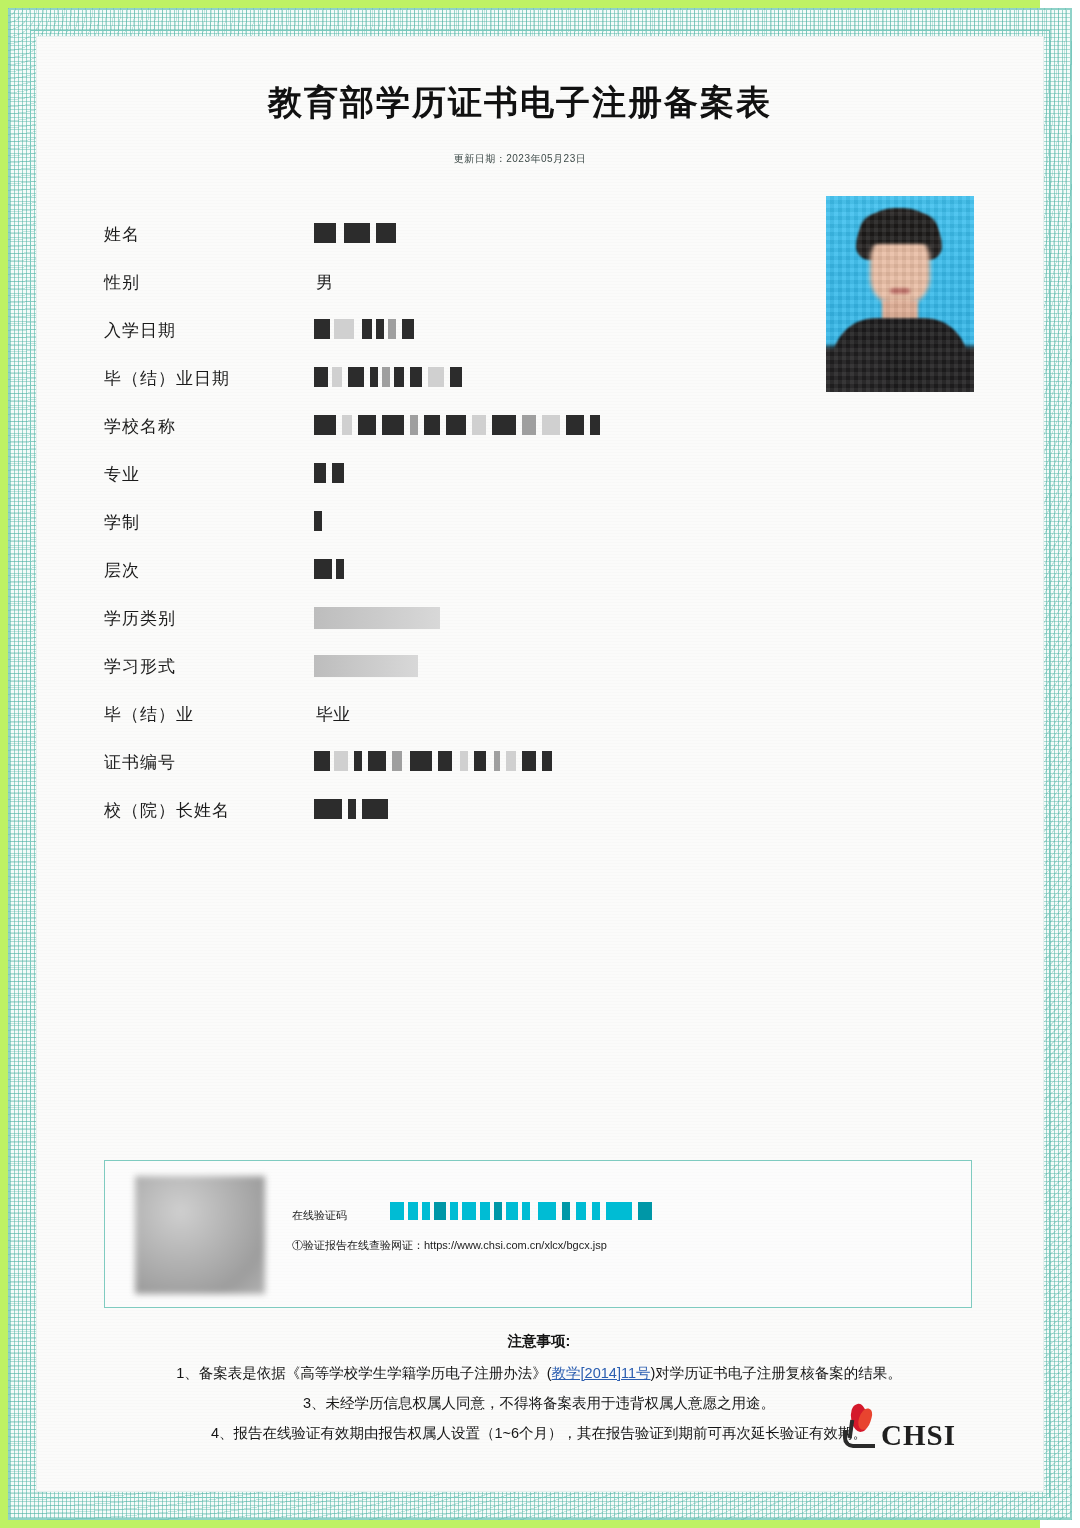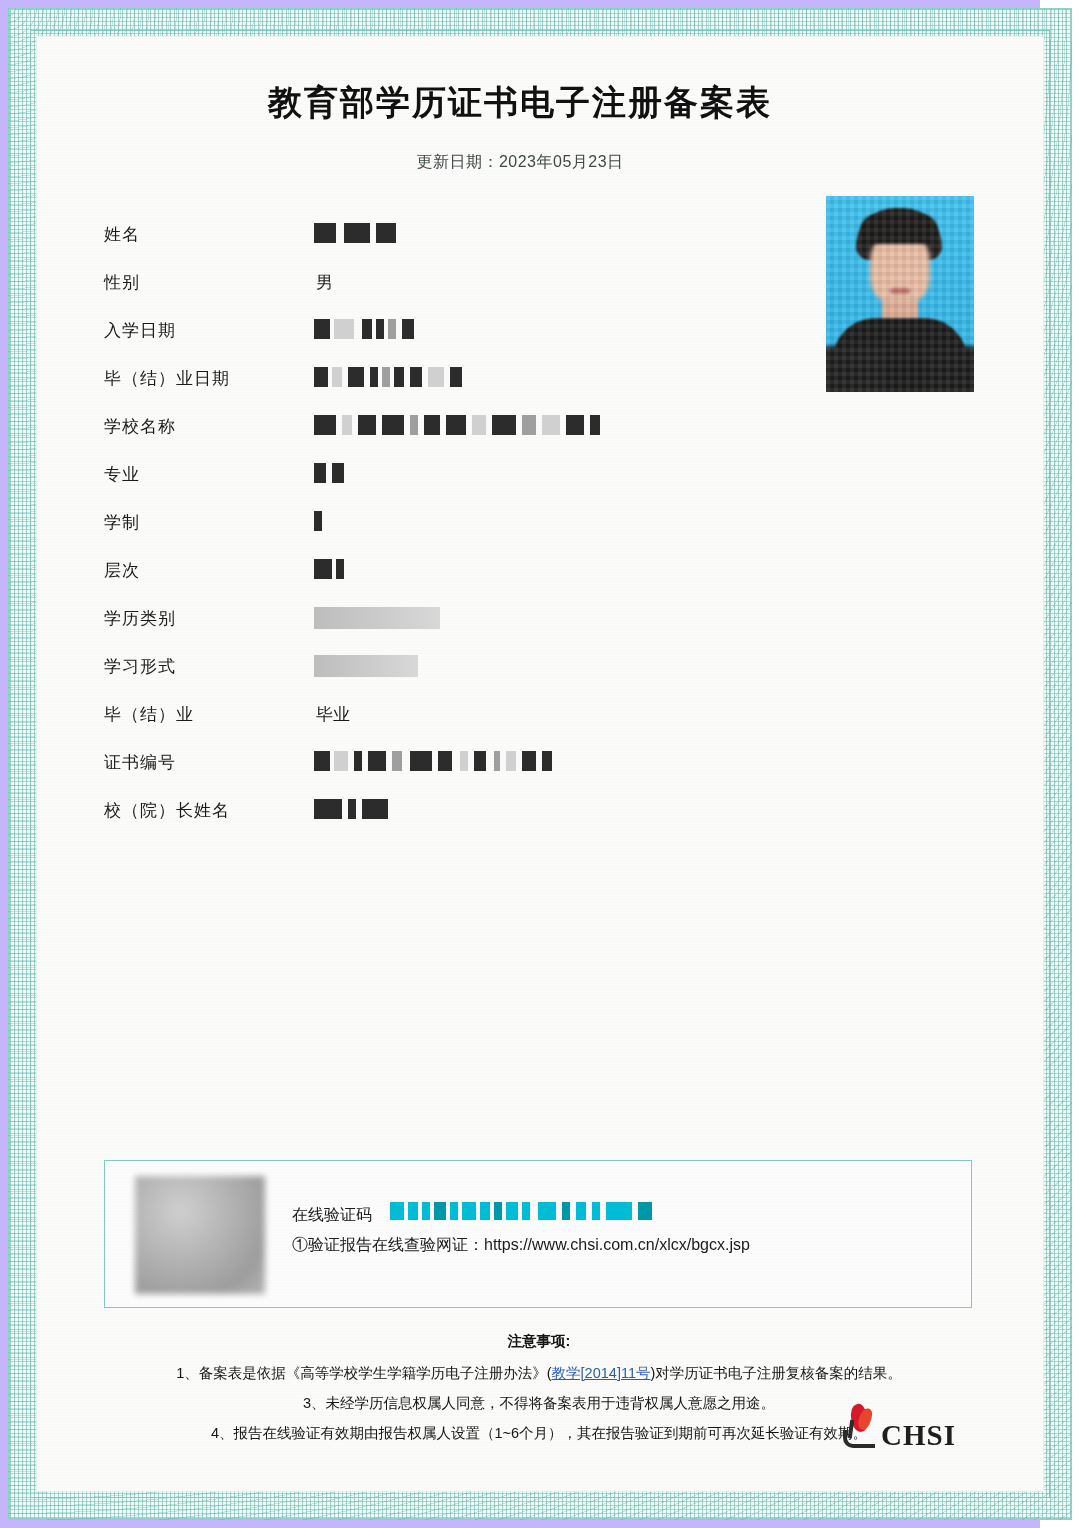--- a/index.html
+++ b/index.html
@@ -11,21 +11,21 @@
     height: 1528px;
     background: #ffffff;
     font-family: "Liberation Sans", sans-serif;
     overflow: hidden;
   }
 
   .page {
     position: relative;
     width: 1040px;
     height: 1528px;
-    background: #c4b5fd;
+    background: #bef264;
   }
 
   
   .border-outer {
     position: absolute;
     left: 8px; top: 8px;
     width: 1064px; height: 1512px;
     box-sizing: border-box;
     border: 2px solid #8fd2c8;
     background:
@@ -70,21 +70,21 @@
     font-weight: bold;
     font-size: 34px;
     letter-spacing: 2px;
     color: #111111;
   }
   .subtitle {
     position: absolute;
     left: 0; right: 0;
     top: 152px;
     text-align: center;
-    font-size: 16px;
+    font-size: 10px;
     color: #3d4a48;
     letter-spacing: .5px;
   }
 
   
   .photo {
     position: absolute;
     left: 826px;
     top: 196px;
     width: 148px;
@@ -227,21 +227,21 @@
     width: 130px;
     height: 118px;
     background: radial-gradient(circle at 35% 30%, #cfcfcf, #9d9d9d 75%, #b3b3b3 100%);
     filter: blur(3px);
   }
   .verify-lines {
     position: absolute;
     left: 292px;
     top: 1200px;
     width: 660px;
-    font-size: 16px;
+    font-size: 11px;
     color: #1b1b1b;
     line-height: 30px;
   }
   .verify-lines .l1 { position: relative; }
   .verify-lines .code-blocks {
     position: absolute;
     left: 98px;
     top: 2px;
     height: 18px;
     width: 280px;

